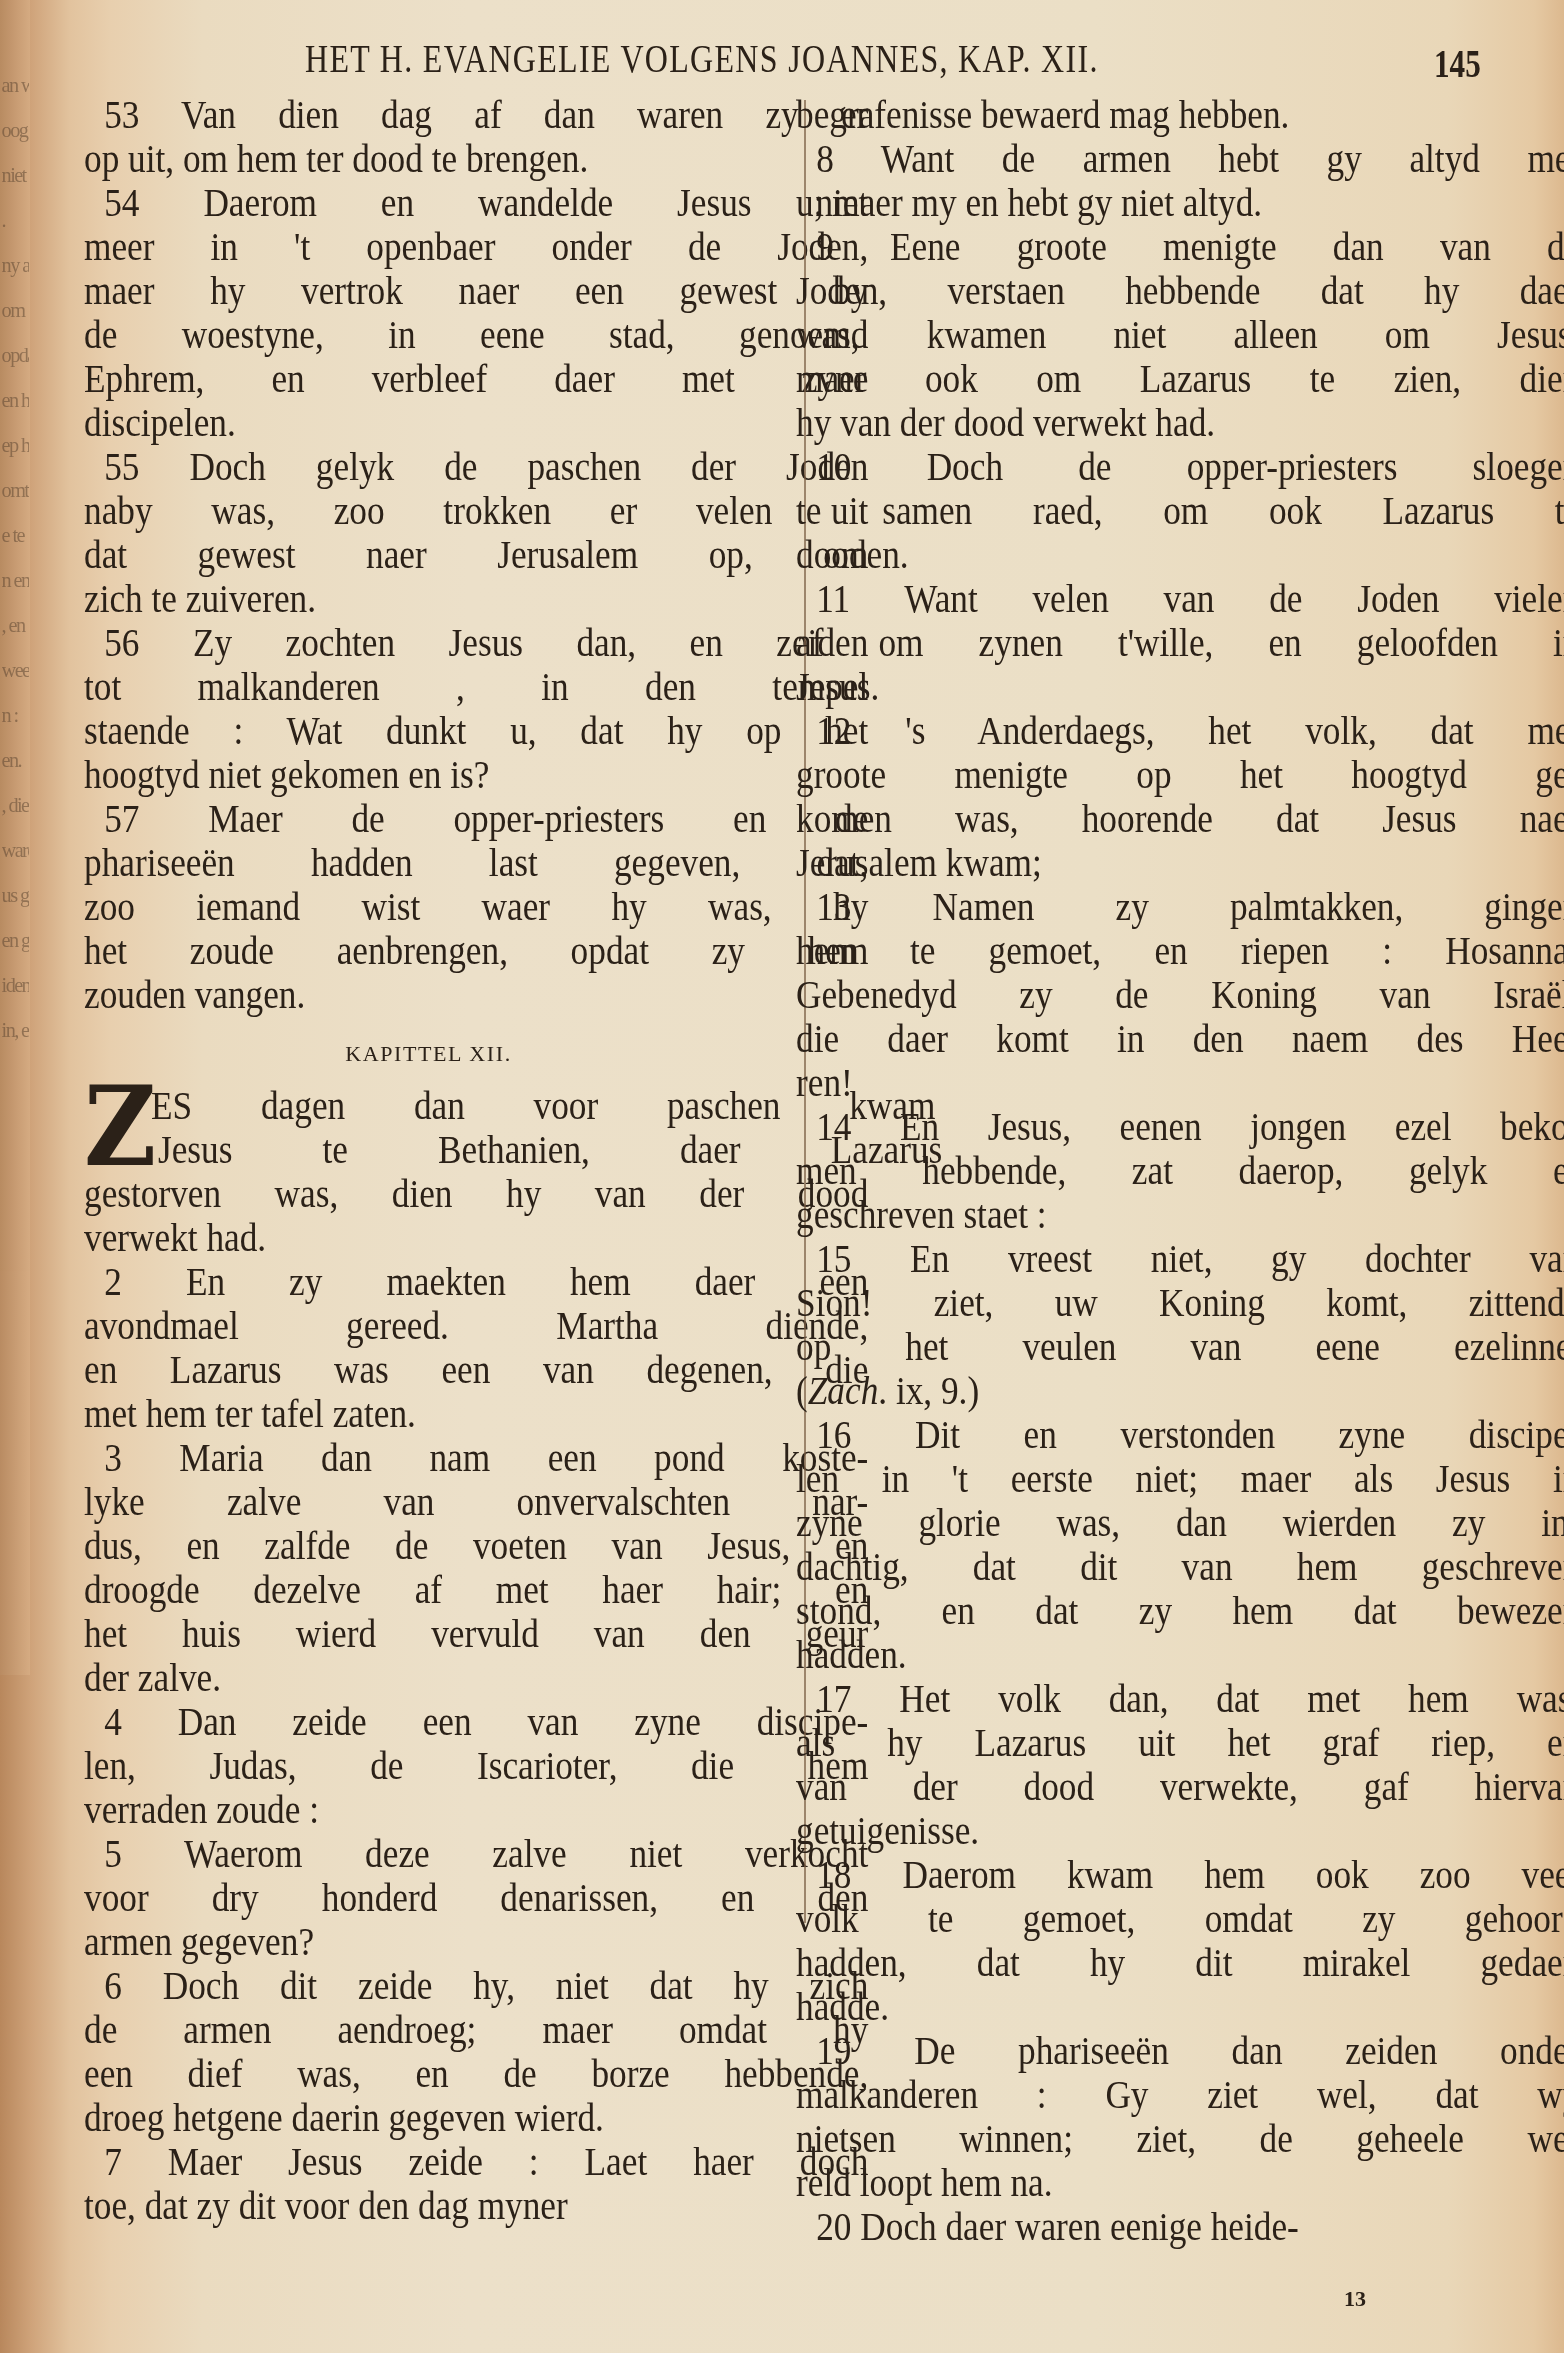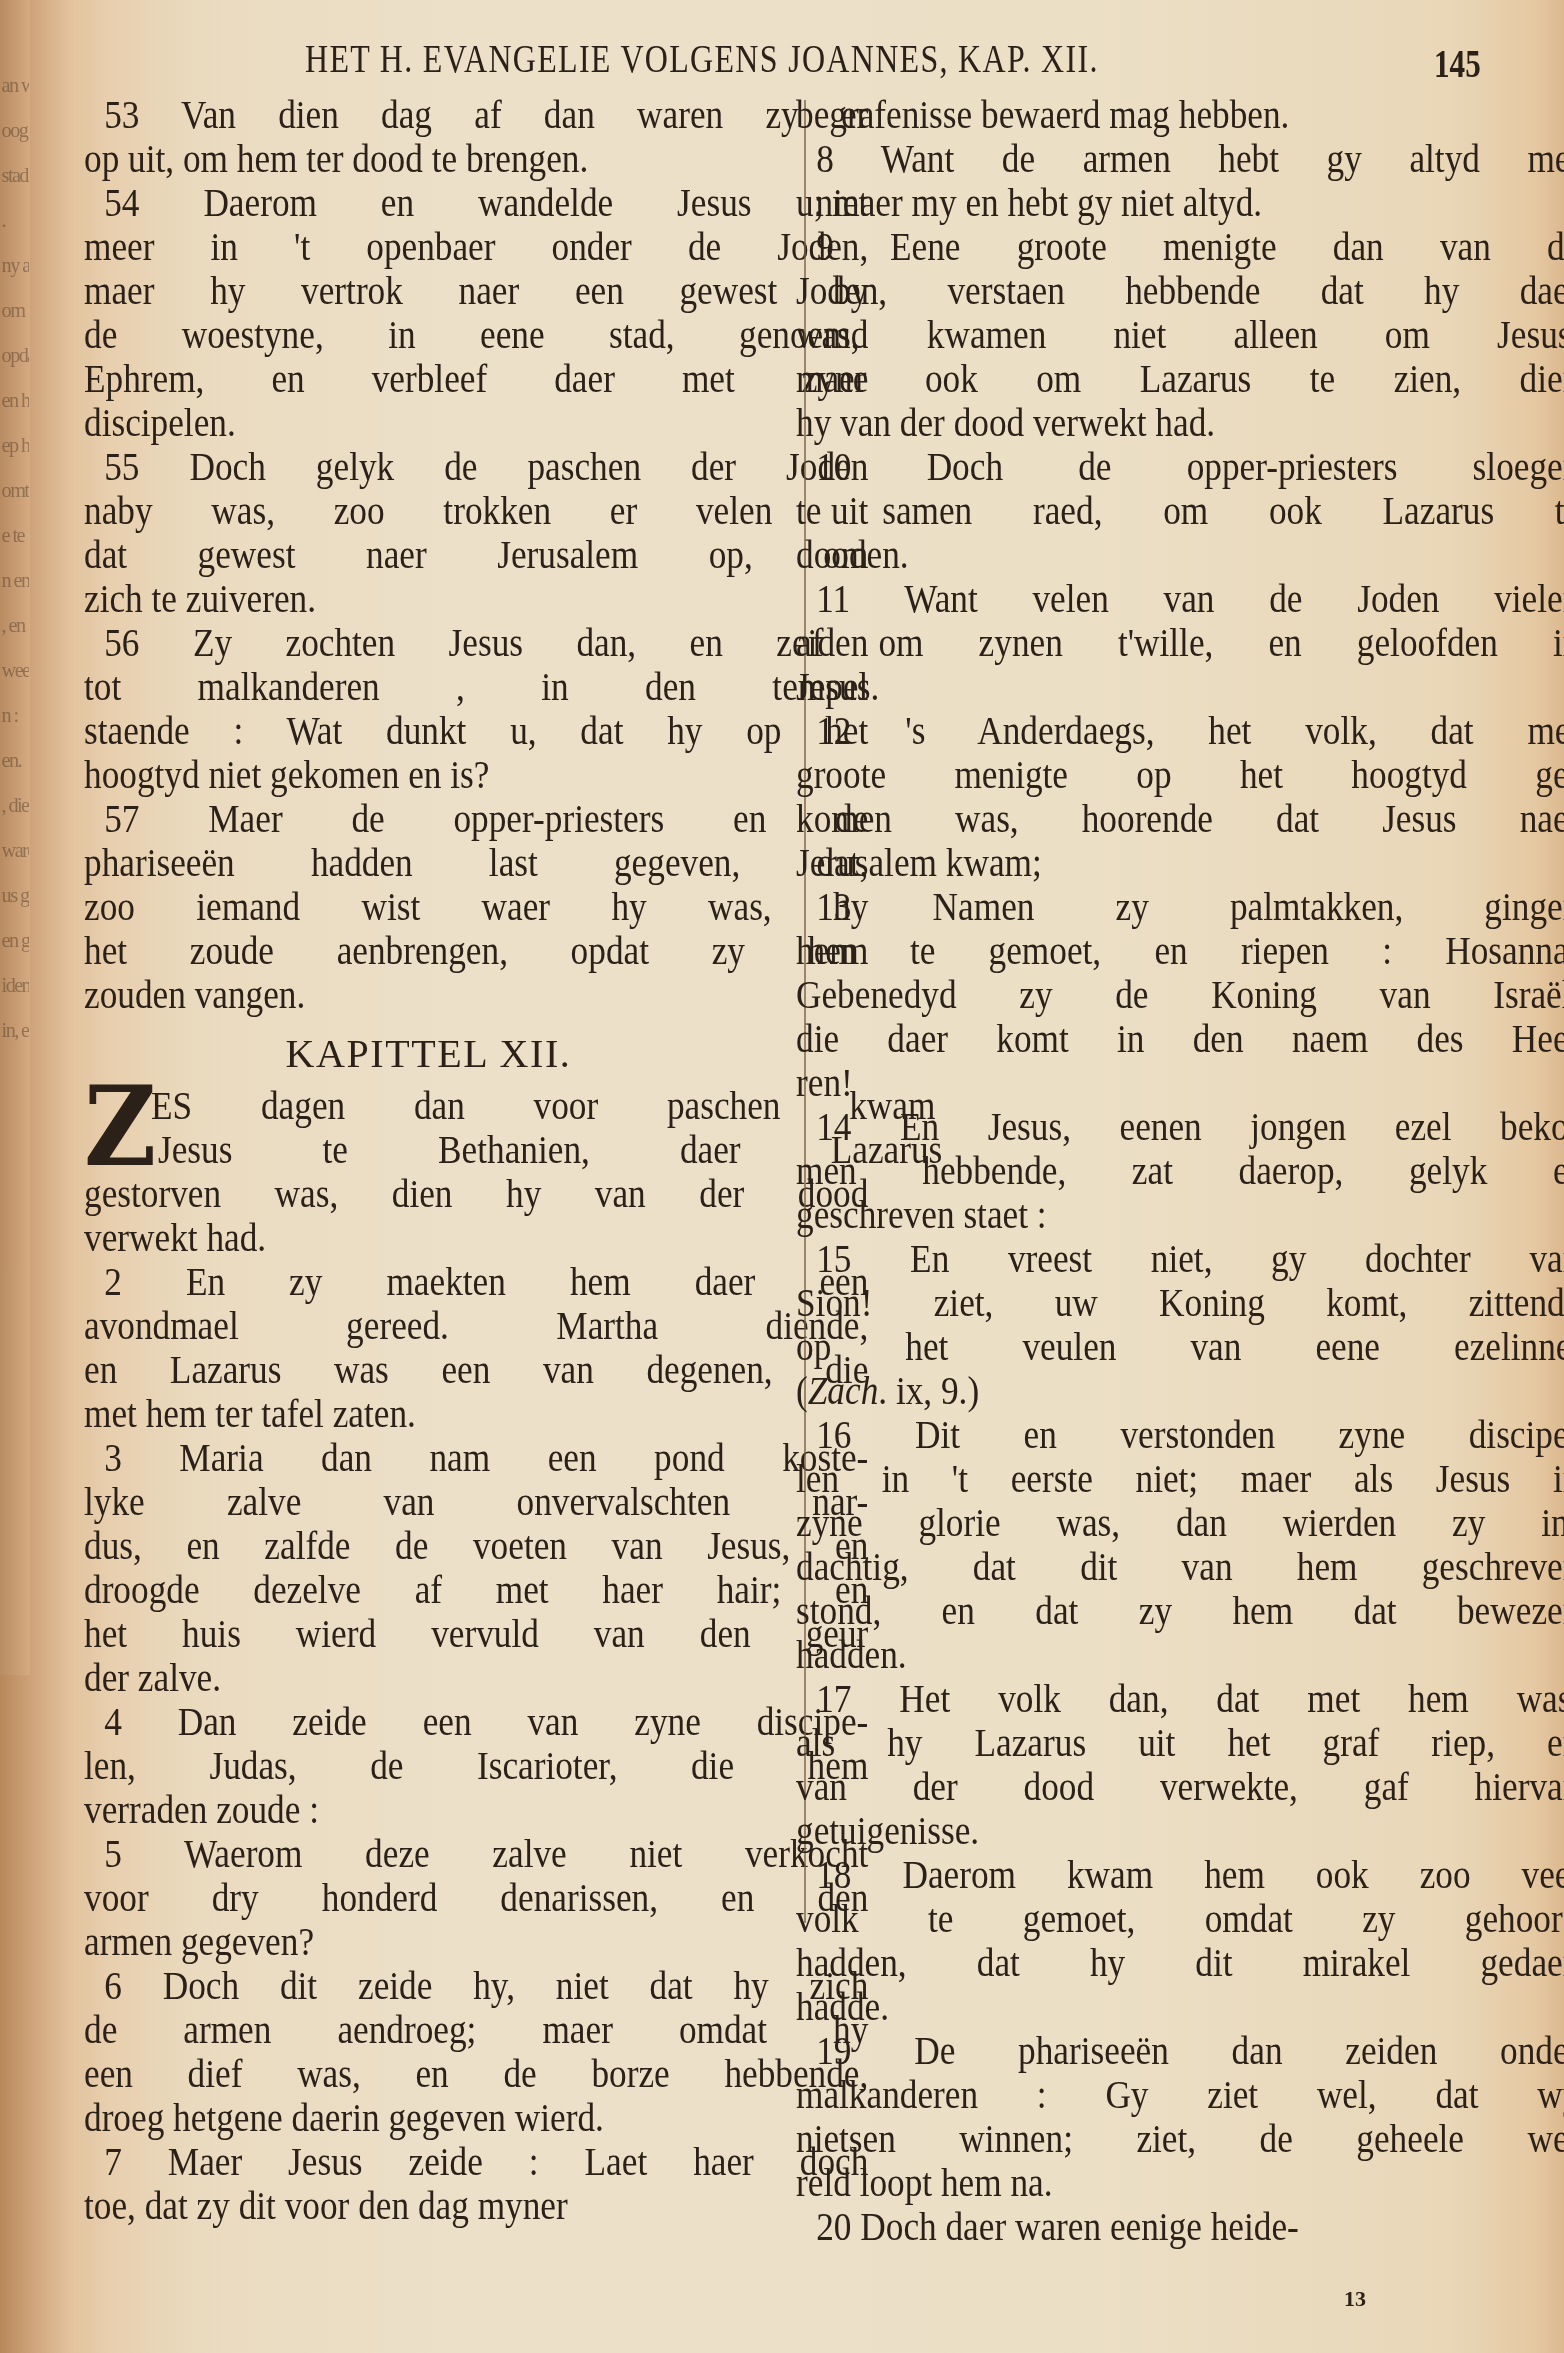--- a/index.html
+++ b/index.html
@@ -36,21 +36,21 @@
   .col-left { left:84px; }
   .col-right { left:796px; }
   .divider {
     position:absolute; left:804px; top:100px; width:1.6px; height:1823px;
     background:#7a5e45; opacity:.7;
   }
   .line { display:block; white-space:nowrap; text-align:justify; text-align-last:justify; transform:scaleX(0.86); transform-origin:left; width:912px; }
   .line.last { text-align-last:left; }
   .indent { padding-left:23.5px; box-sizing:border-box; width:912px; }
   .chapter-title {
-    display:block; text-align:center; font-size:40px; letter-spacing:1.6px;
+    display:block; text-align:center; font-size:22px; letter-spacing:1.6px;
     margin:17px 0 7.8px 0; line-height:42px;
   }
   .drop-wrap { position:relative; }
   .drop-cap {
     position:absolute; left:0; top:1.6px; font-size:110px; font-weight:bold; line-height:86px;
     font-family:"DejaVu Serif", serif; transform:scaleX(0.9); transform-origin:left;
   }
   .drop-line { padding-left:78px; }
   .drop-line2 { padding-left:86px; }
   .italic { font-style:italic; }
@@ -58,21 +58,21 @@
     position:absolute; top:2286px; left:1344px; font-size:22px; font-weight:bold;
   }
 </style>
 </head>
 <body>
 
 <div class="left-strip">
   <div class="left-strip-text" id="frag">
       <div>an w</div>
       <div>oog h</div>
-      <div>stad</div>
+      <div>niet</div>
       <div>.</div>
       <div>ny a</div>
       <div>om</div>
       <div>opda</div>
       <div>en h</div>
       <div>ep hy</div>
       <div>omt</div>
       <div>e te</div>
       <div>n en</div>
       <div>, en</div>

